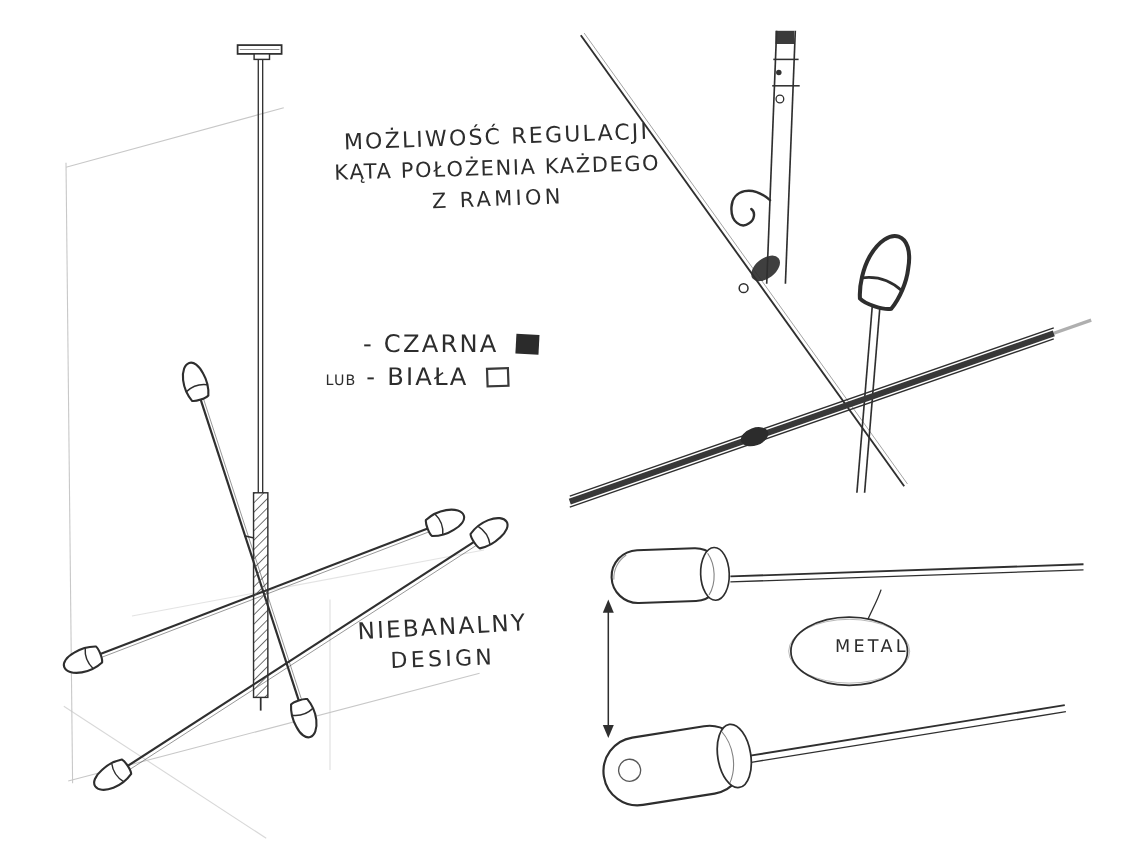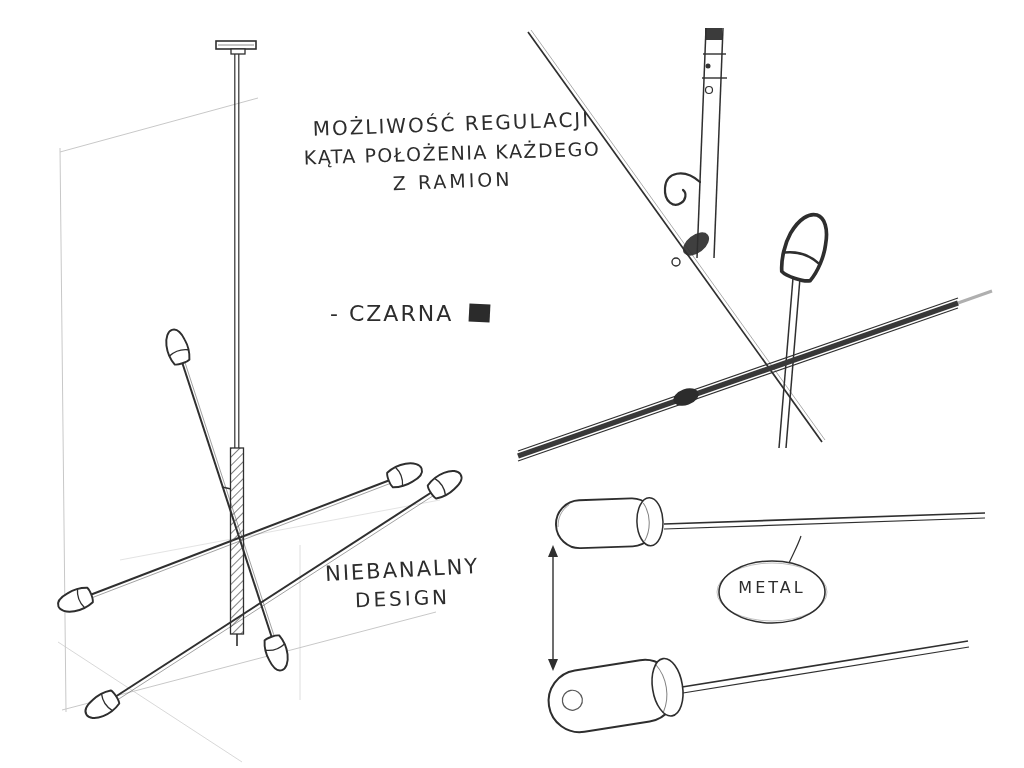--- a/index.html
+++ b/index.html
@@ -15,21 +15,21 @@
   .color-note{left:296px;top:298px;}
   .color-row{display:flex;align-items:center;height:30px;}
   .color-row .lbl{font-size:22px;letter-spacing:2px;}
   .color-row .or{font-size:13px;letter-spacing:1px;margin-right:9px;transform:translateY(3px);}
   .swatch{display:inline-block;margin-left:16px;}
   .swatch.black{width:21px;height:18px;transform:rotate(3deg);}
   .swatch.white{width:17px;height:14px;border:2px solid #3a3a3a;transform:rotate(-2deg);}
   .design-note{left:325px;top:558px;}
   .design-note .l1{font-size:21px;letter-spacing:2px;transform:rotate(-3deg);}
   .design-note .l2{font-size:20px;letter-spacing:3px;margin-left:30px;margin-top:4px;transform:rotate(-2deg);}
-  .metal-label{left:719px;top:578px;width:106px;text-align:center;font-size:16px;letter-spacing:3px;}
+  .metal-label{left:719px;top:578px;width:106px;font-size:16px;letter-spacing:3px;padding-left:40px;}
 </style>
 </head>
 <body>
 
 <div class="canvas">
 
   <svg width="1024" height="768" viewBox="0 0 1024 768">
     <defs>
       <pattern id="hatch" width="6" height="6" patternUnits="userSpaceOnUse" patternTransform="rotate(45)">
         <line x1="0" y1="0" x2="0" y2="6" stroke="#4a4a4a" stroke-width="1.4"></line>
@@ -153,20 +153,25 @@
     <div class="l1">MOŻLIWOŚĆ REGULACJI</div>
     <div class="l2">KĄTA POŁOŻENIA KAŻDEGO</div>
     <div class="l3">Z RAMION</div>
   </div>
 
   <div class="hand color-note">
     <div class="color-row" style="margin-left:34px;">
       <span class="lbl">- CZARNA</span>
       <span class="swatch black" style="background-color: rgb(43, 43, 43);"></span>
     </div>
+    <div class="color-row">
+      <span class="or">LUB</span>
+      <span class="lbl">- BIAŁA</span>
+      <span class="swatch white" style="background-color: rgb(255, 255, 255);"></span>
+    </div>
   </div>
 
   <div class="hand design-note">
     <div class="l1">NIEBANALNY</div>
     <div class="l2">DESIGN</div>
   </div>
 
   <div class="hand metal-label">METAL</div>
 
 </div>

